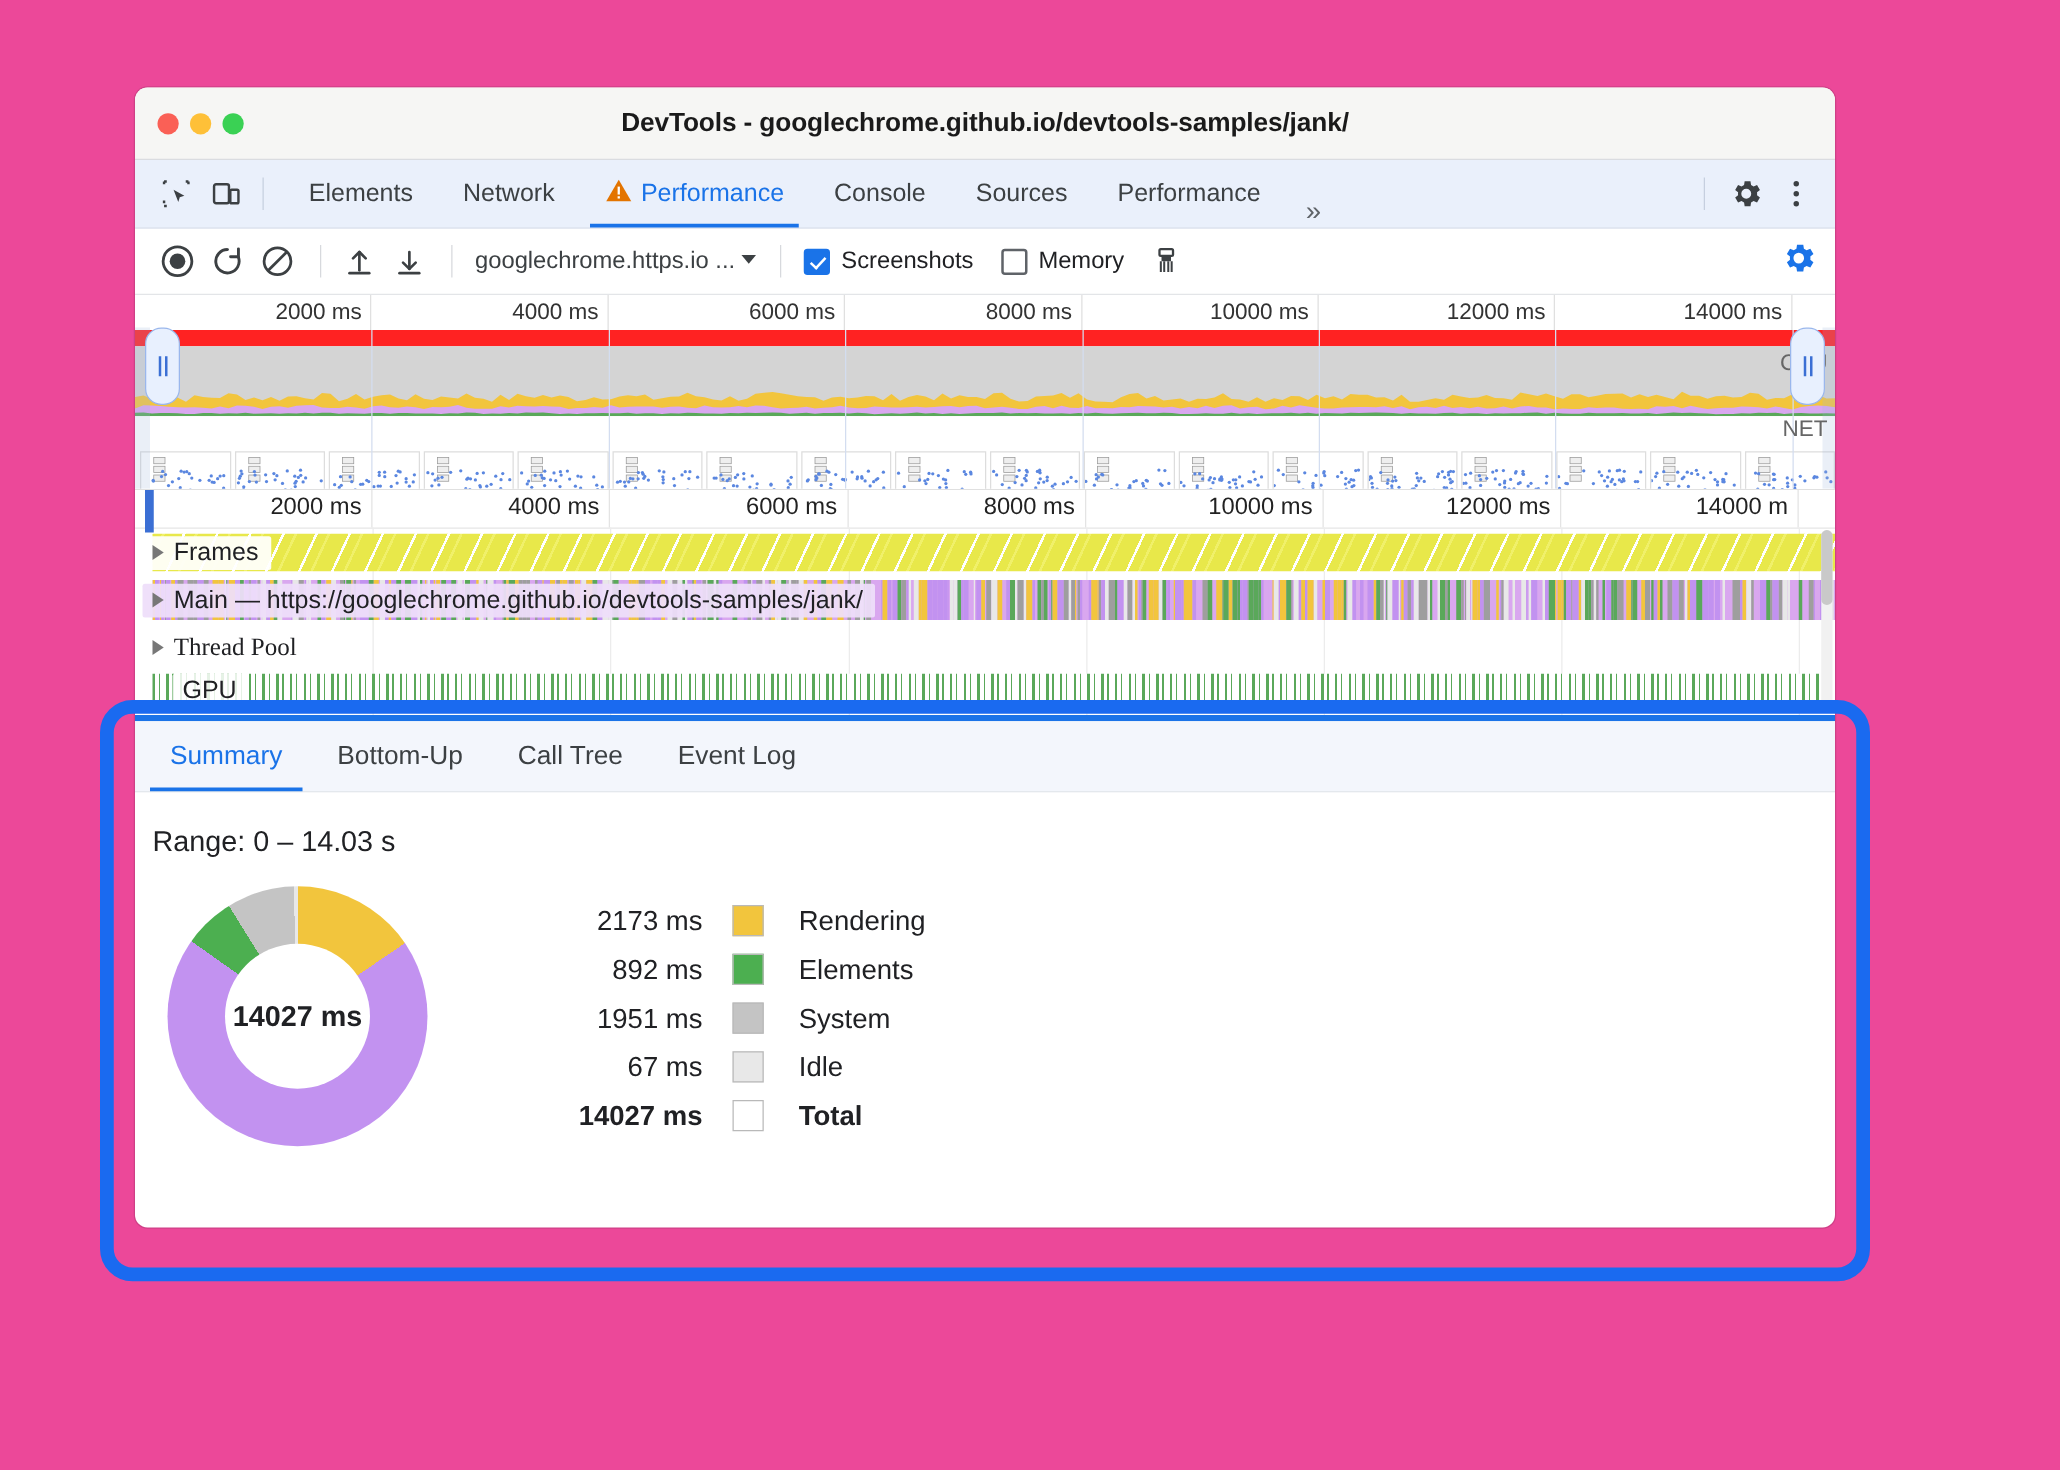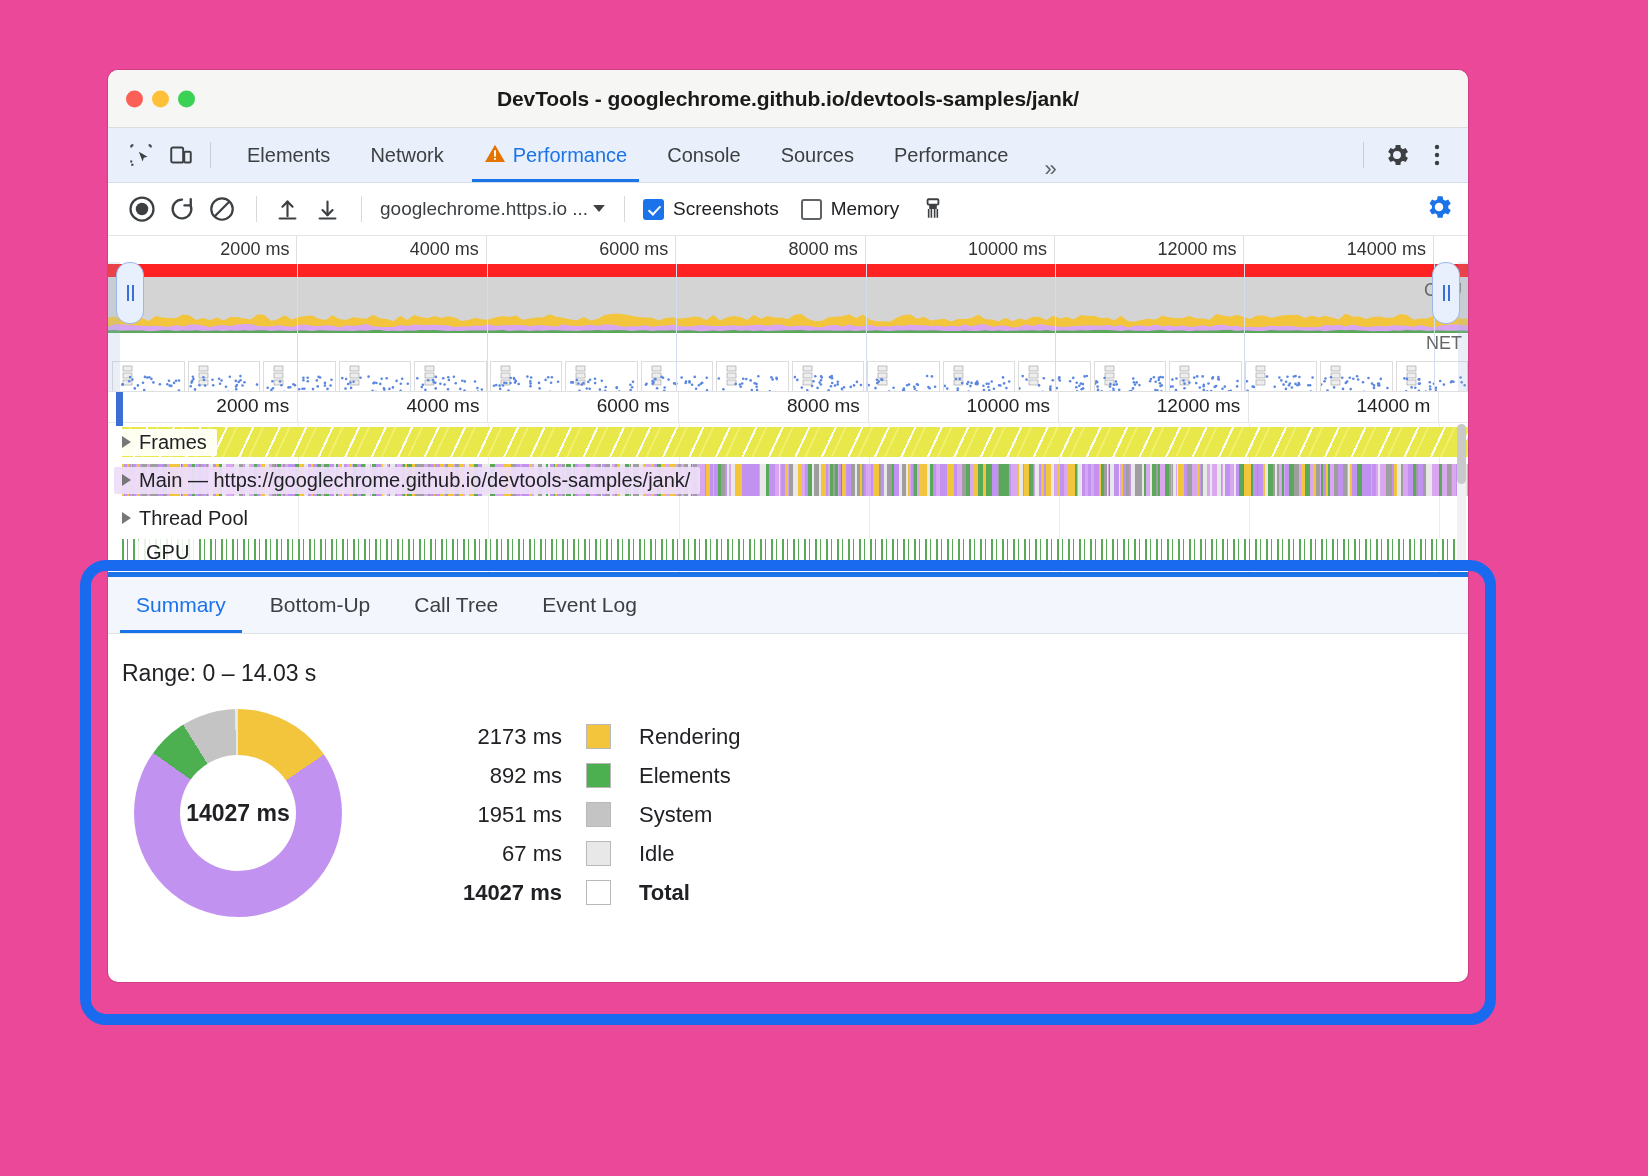--- a/index.html
+++ b/index.html
@@ -2174,21 +2174,21 @@
             <span style="position:absolute;left:1343.8px;top:0;width:1.7px;height:32px;background:#e8e8e8;"></span>
             <span style="position:absolute;left:1345.5px;top:0;width:4.7px;height:32px;background:#c292f0;"></span>
           </div>
         <div class="tlabel" style="background:rgba(238,222,250,.94);">
           <span class="tri"></span>
           <span>Main — https://googlechrome.github.io/devtools-samples/jank/</span>
         </div>
       </div>
 
       <div class="trackrow">
-        <div class="tlabel" style="background:transparent;">
+        <div class="tlabel" style="background:transparent;font-family:Liberation Serif, serif;">
           <span class="tri"></span>
           <span>Thread Pool</span>
         </div>
       </div>
 
       <div class="trackrow" style="height:30px;">
         <div class="gpuband"></div>
         <div class="tlabel" style="background:rgba(255,255,255,.85);margin-left:30px;">
           <span>GPU</span>
         </div>

